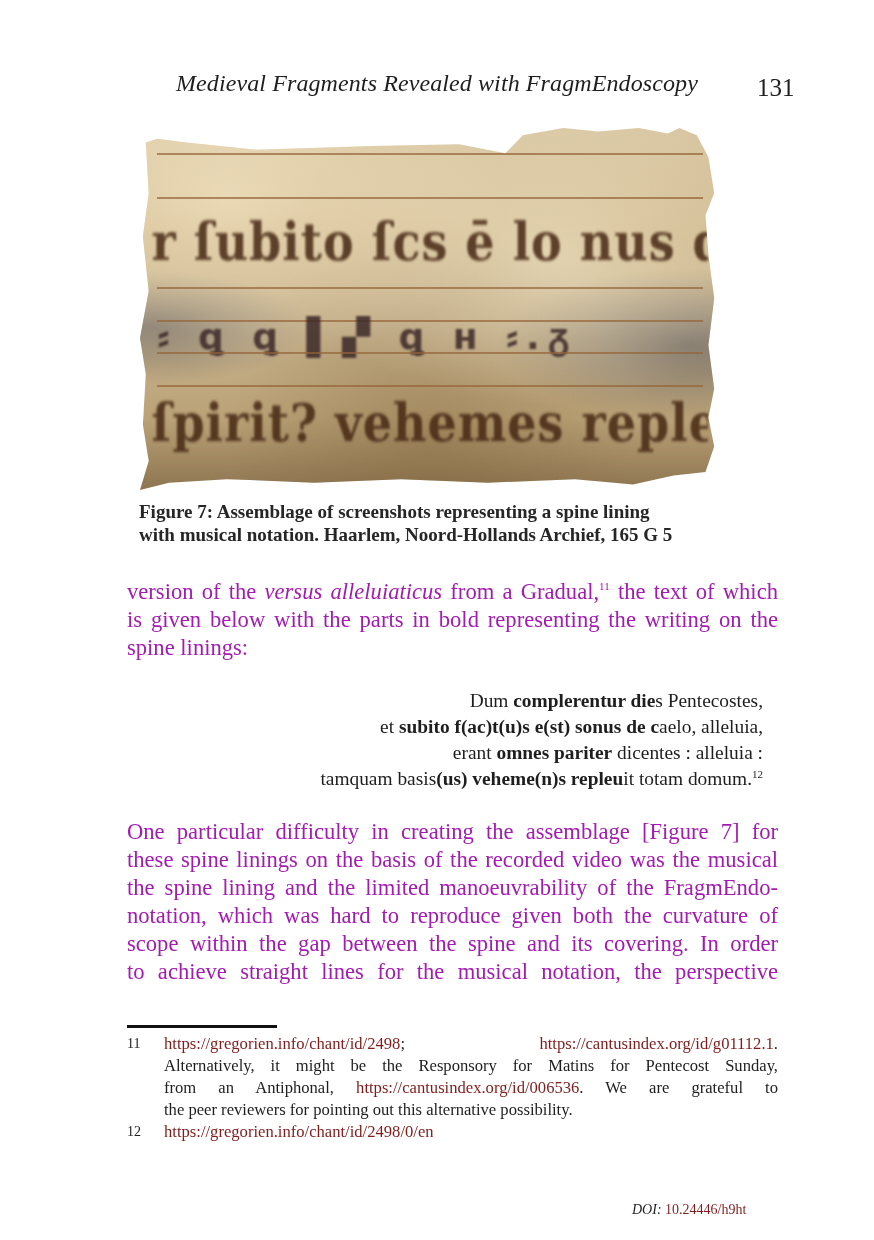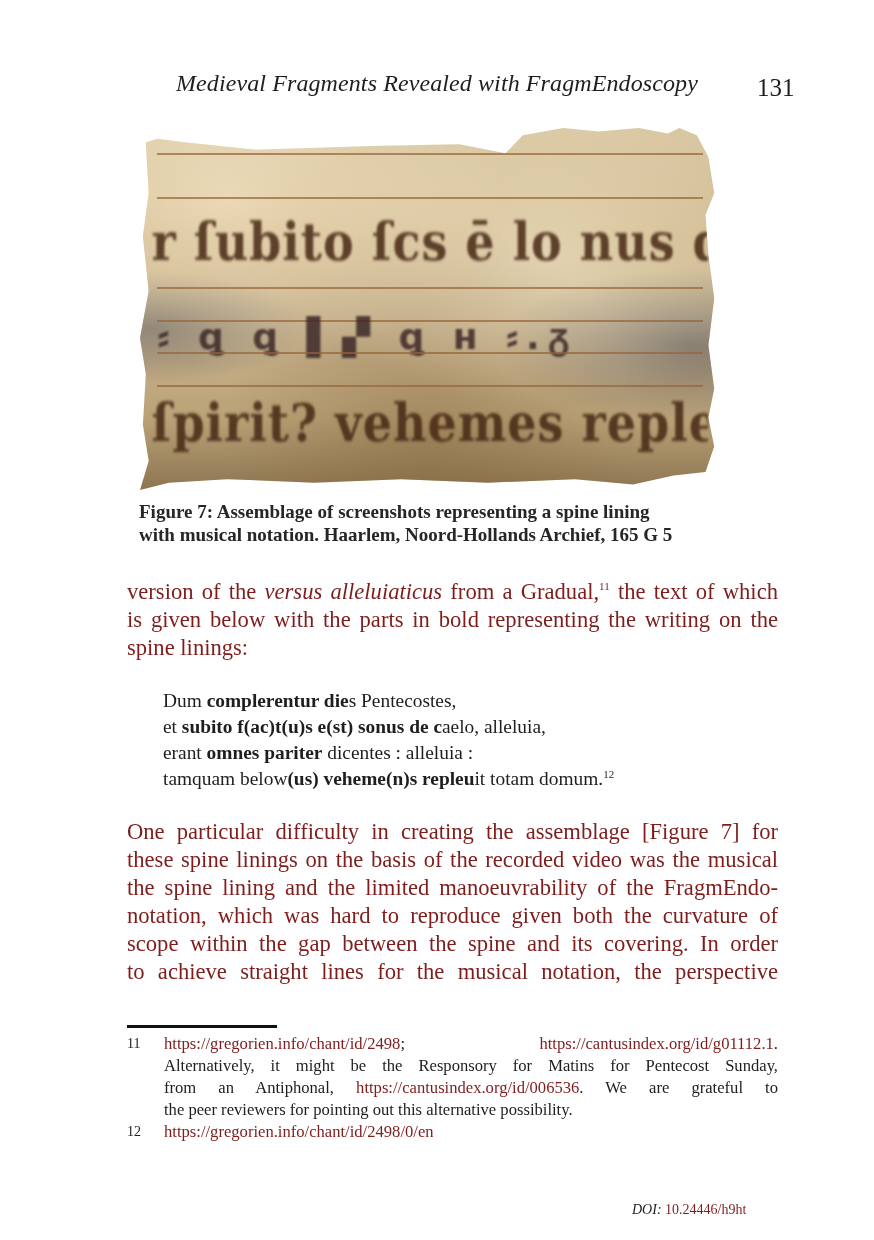--- a/index.html
+++ b/index.html
@@ -101,21 +101,21 @@
     color: #262626;
   }
 
   .para {
     position: absolute;
     left: 127px;
     width: 651px;
     font-size: 22.6px;
     line-height: 28px;
     text-align: justify;
-    color: #7f1d1d;
+    color: #a21caf;
   }
   .para-1 { top: 578px; }
   .para-2 { top: 818px; }
   .para .line {
     display: block;
     text-align: justify;
     text-align-last: justify;
     white-space: nowrap;
   }
   .para .line.last {
@@ -129,21 +129,21 @@
 
   .quote {
     position: absolute;
     top: 688px;
     left: 163px;
     width: 600px;
     font-size: 19.4px;
     line-height: 26px;
     color: #1e1e1e;
   }
-  .quote .q-line { display: block; white-space: nowrap; }
+  .quote .q-line { display: block; white-space: nowrap; text-align: right; }
   .quote b { font-weight: bold; }
 
   .fn-rule {
     position: absolute;
     top: 1025px;
     left: 127px;
     width: 150px;
     height: 3px;
     background: #111;
   }
@@ -217,21 +217,21 @@
 <div class="para para-1">
   <span class="line"><span>version of the </span><i>versus alleluiaticus</i><span> from a Gradual,</span><sup class="fn">11</sup><span> the text of which</span></span>
   <span class="line">is given below with the parts in bold representing the writing on the</span>
   <span class="line last">spine linings:</span>
 </div>
 
 <div class="quote">
   <span class="q-line"><span>Dum </span><b>complerentur die</b><span>s Pentecostes,</span></span>
   <span class="q-line"><span>et </span><b>subito f(ac)t(u)s e(st) sonus de c</b><span>aelo, alleluia,</span></span>
   <span class="q-line"><span>erant </span><b>omnes pariter</b><span> dicentes : alleluia :</span></span>
-  <span class="q-line"><span>tamquam below</span><b>(us) veheme(n)s repleu</b><span>it totam domum.</span><sup class="fn">12</sup></span>
+  <span class="q-line"><span>tamquam basis</span><b>(us) veheme(n)s repleu</b><span>it totam domum.</span><sup class="fn">12</sup></span>
 </div>
 
 <div class="para para-2">
   <span class="line">One particular difficulty in creating the assemblage [Figure 7] for</span>
   <span class="line">these spine linings on the basis of the recorded video was the musical</span>
   <span class="line">the spine lining and the limited manoeuvrability of the FragmEndo-</span>
   <span class="line">notation, which was hard to reproduce given both the curvature of</span>
   <span class="line">scope within the gap between the spine and its covering. In order</span>
   <span class="line">to achieve straight lines for the musical notation, the perspective</span>
 </div>

